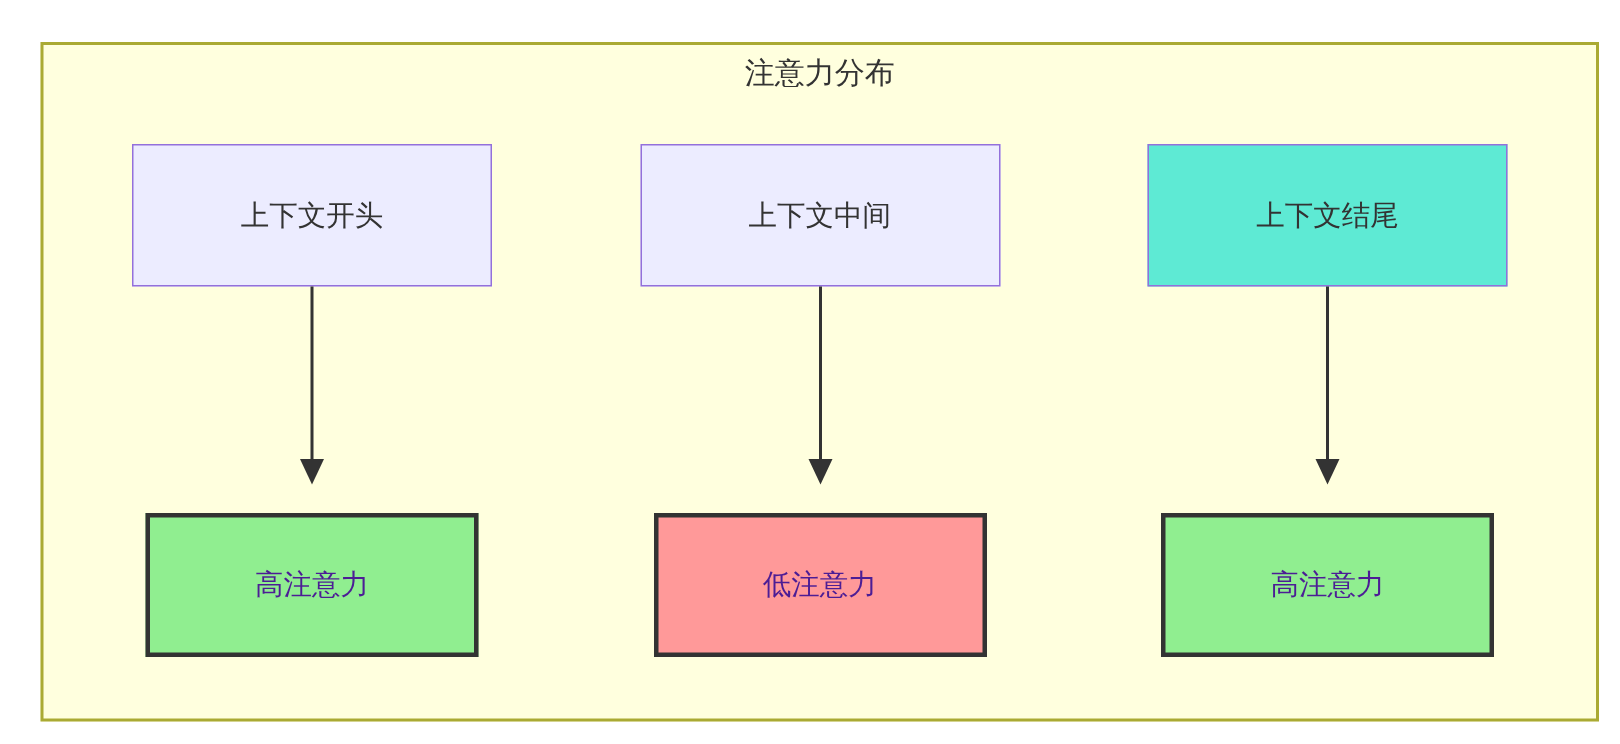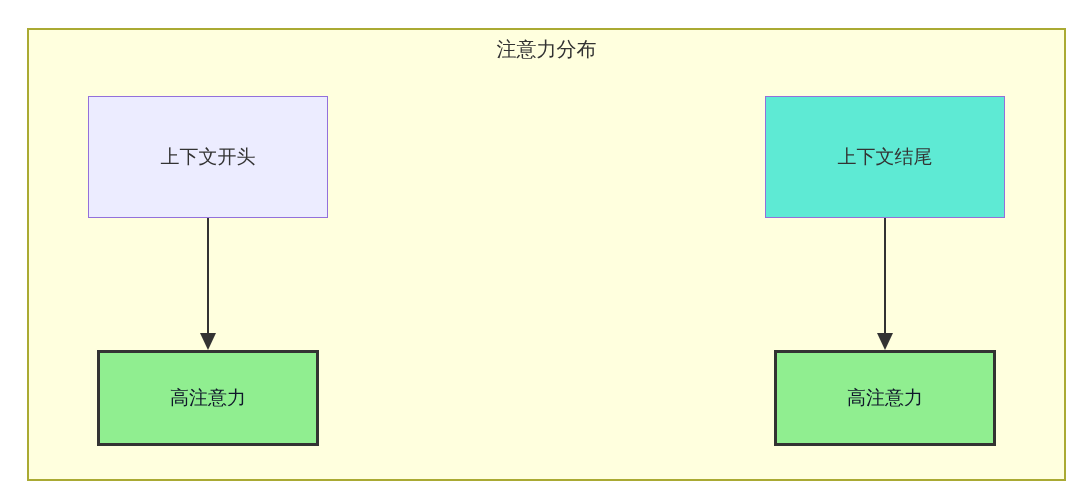--- a/index.html
+++ b/index.html
@@ -43,21 +43,21 @@
     justify-content: space-between;
   }
   .column {
     display: flex;
     flex-direction: column;
     align-items: center;
     width: 240px;
   }
   .source-node {
     width: 240px;
-    height: 122px;
+    height: 95px;
     box-sizing: border-box;
     background: #ECECFF;
     border: 1.5px solid #9370DB;
     display: flex;
     align-items: center;
     justify-content: center;
     font-size: 19px;
     color: #333333;
   }
   .arrow {
@@ -80,21 +80,22 @@
   }
   .result-node {
     width: 222px;
     height: 96px;
     box-sizing: border-box;
     border: 3px solid #333333;
     display: flex;
     align-items: center;
     justify-content: center;
     font-size: 19px;
-    color: #0f172a;
+    color: #4c1d95;
+    margin-top: 19px;
   }
 </style>
 </head>
 <body>
 
 <div class="stage">
   <div class="cluster">
     <div class="cluster-title">注意力分布</div>
 
     <div class="columns">
@@ -105,20 +106,32 @@
         </div>
         <div class="arrow">
           <div class="arrow-line"></div>
           <div class="arrow-head"></div>
         </div>
         <div class="result-node" style="background-color: rgb(144, 238, 144);">
           <span>高注意力</span>
         </div>
       </div>
 
+      <div class="column">
+        <div class="source-node" style="background-color: rgb(236, 236, 255);">
+          <span>上下文中间</span>
+        </div>
+        <div class="arrow">
+          <div class="arrow-line"></div>
+          <div class="arrow-head"></div>
+        </div>
+        <div class="result-node" style="background-color: rgb(255, 153, 153);">
+          <span>低注意力</span>
+        </div>
+      </div>
 
       <div class="column">
         <div class="source-node" style="background-color: #5eead4;">
           <span>上下文结尾</span>
         </div>
         <div class="arrow">
           <div class="arrow-line"></div>
           <div class="arrow-head"></div>
         </div>
         <div class="result-node" style="background-color: rgb(144, 238, 144);">

